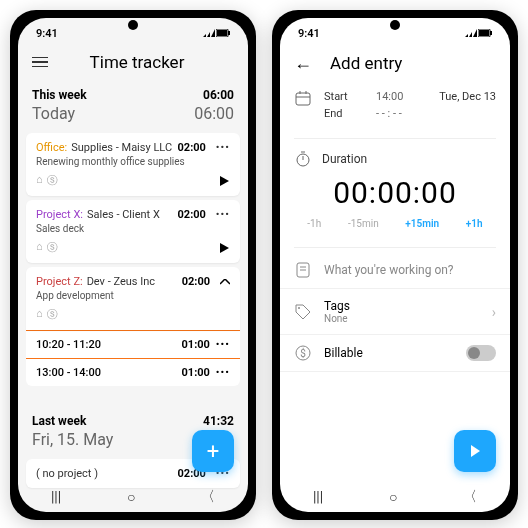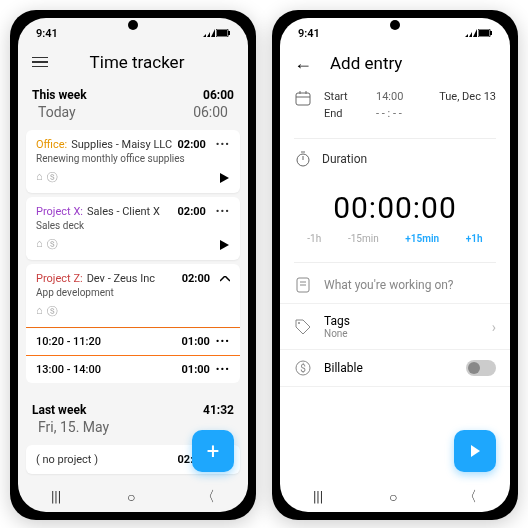--- a/index.html
+++ b/index.html
@@ -74,22 +74,22 @@
     display: flex;
     justify-content: space-between;
     padding: 6px 14px 2px;
     font-size: 12px;
   }
   .section-head .title { font-weight: 700; }
   .section-head .time { font-weight: 700; }
   .section-sub {
     display: flex;
     justify-content: space-between;
-    padding: 0 20px 6px;
-    font-size: 14px;
+    padding: 0 14px 6px;
+    font-size: 16px;
     color: #666;
   }
   .card {
     background: #fff;
     margin: 4px 8px;
     border-radius: 6px;
     padding: 8px 10px;
     box-shadow: 0 1px 2px rgba(0,0,0,0.06);
     position: relative;
   }
@@ -154,21 +154,21 @@
   .form-icon { width: 18px; color: #666; display:flex; justify-content:center; }
   .form-body { flex: 1; }
   .time-block { padding: 6px 14px 10px; display: flex; gap: 12px; }
   .time-lines { flex: 1; font-size: 11px; }
   .time-line { display: flex; gap: 22px; margin-bottom: 4px; }
   .time-line .lbl { width: 30px; color: #333; }
   .time-line .val { color: #666; }
   .time-line .date { margin-left: auto; color: #333; }
   .duration-block { padding: 8px 14px 4px; }
   .duration-head { display: flex; align-items: center; gap: 10px; font-size: 12px; color: #333; }
-  .duration-val { font-size: 30px; font-weight: 400; text-align: center; padding: 8px 0 4px; letter-spacing: 1px; margin-top: 15px; }
+  .duration-val { font-size: 30px; font-weight: 400; text-align: center; padding: 8px 0 4px; letter-spacing: 1px; }
   .adjust-row { display: flex; justify-content: space-around; font-size: 10px; padding: 4px 0 10px; }
   .adjust-row .neg { color: #aaa; }
   .adjust-row .pos { color: #1ea7fd; font-weight: 600; }
   .tags-sub { font-size: 10px; color: #888; }
   .toggle {
     width: 30px; height: 16px; background: #ccc; border-radius: 8px; position: relative;
   }
   .toggle::after {
     content: ''; position: absolute; left: 2px; top: 2px; width: 12px; height: 12px;
     background: #888; border-radius: 50%;
@@ -281,21 +281,21 @@
         <span class="t">10:20 - 11:20</span>
         <span class="d">01:00</span>
         <span class="more">•••</span>
       </div>
       <div class="subentry" style="border-radius:0 0 6px 6px;margin-bottom:4px">
         <span class="t">13:00 - 14:00</span>
         <span class="d">01:00</span>
         <span class="more">•••</span>
       </div>
 
-      <div class="section-head" style="margin-top:14px">
+      <div class="section-head" style="margin-top:22px">
         <span class="title">Last week</span>
         <span class="time">41:32</span>
       </div>
       <div class="section-sub">
         <span>Fri, 15. May</span>
       </div>
 
       <div class="card">
         <div class="card-row1">
           <span class="rest">( no project )</span>

